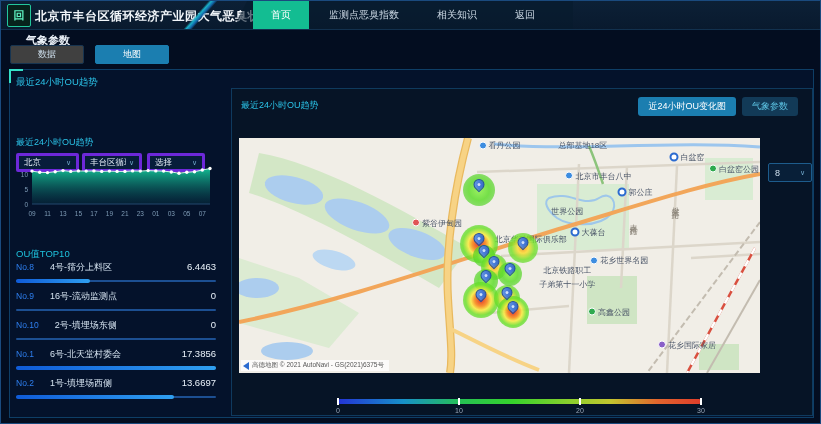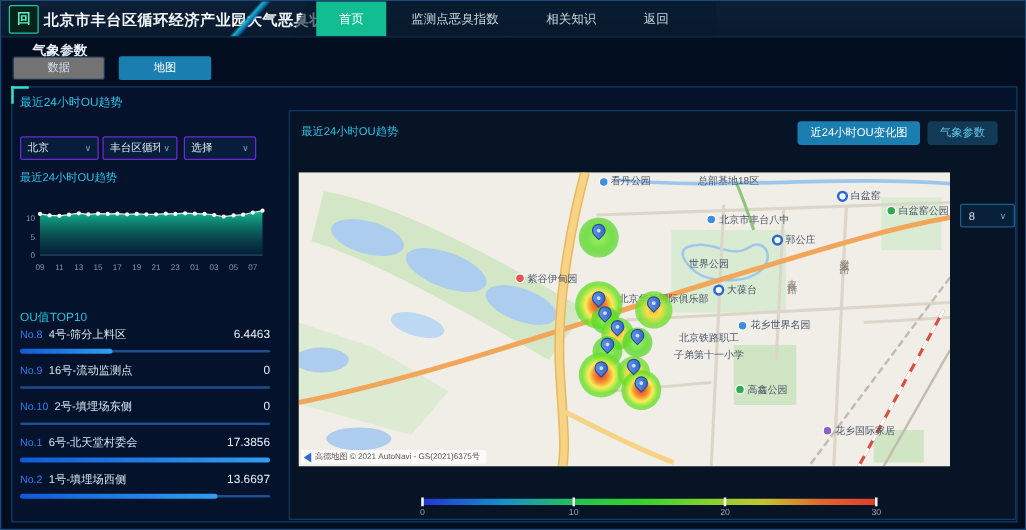--- a/index.html
+++ b/index.html
@@ -9,41 +9,41 @@
   .logo{position:absolute;left:6px;top:3px;width:22px;height:21px;border:1px solid #23c79c;border-radius:2px;background:#07231c;display:flex;align-items:center;justify-content:center;}
   .logo span{color:#5ef0c0;font-size:11px;font-weight:bold;line-height:1;}
   .app-title{position:absolute;left:34px;top:7px;font-size:12px;font-weight:bold;color:#f2f6fa;letter-spacing:.5px;}
   .hdr-slash{position:absolute;left:186px;top:0;width:26px;height:28px;background:linear-gradient(120deg,rgba(26,176,200,0) 40%,#1ab0c8 47%,#1266a8 55%,rgba(18,102,168,0) 62%);transform:skewX(-18deg);}
   .nav{position:absolute;left:232px;top:0;height:28px;display:flex;align-items:center;gap:2px;background:rgba(7,26,45,.6);padding:0 20px;clip-path:polygon(14px 0,100% 0,100% 100%,0 100%);}
   .nav-item{font-size:10px;color:#c9d6e2;padding:20px 18px;cursor:pointer;white-space:nowrap;}
   .nav-item.active{background:#13bd92;color:#fff;border-radius:2px;}
   
   .pub-label{position:absolute;left:25px;top:32px;font-size:11px;font-weight:bold;color:#e8eef5;}
   .tabs{position:absolute;left:9px;top:44px;display:flex;gap:11px;}
-  .tab{width:72px;height:17px;display:flex;align-items:center;justify-content:center;font-size:9px;color:#cfe0ee;background:#737373;border:1px solid #173450;border-radius:2px;cursor:pointer;}
+  .tab{width:72px;height:17px;display:flex;align-items:center;justify-content:center;font-size:9px;color:#cfe0ee;background:#404040;border:1px solid #173450;border-radius:2px;cursor:pointer;}
   .tab.active{background:#1b7eb0;border-color:#1b7eb0;color:#fff;}
   
   .panel{position:absolute;left:8px;top:68px;width:805px;height:349px;border:1px solid #0e3e66;background:#04122b;box-sizing:border-box;}
   .corner{position:absolute;left:-1px;top:-1px;width:12px;height:12px;border-left:2px solid #35e0c8;border-top:2px solid #35e0c8;}
   .panel-title{position:absolute;left:6px;top:6px;font-size:9.5px;color:#2bc3e8;}
   
-  .sel{position:absolute;height:19px;border:1px solid #6d28d9;border-radius:2px;background:rgba(12,45,80,.45);display:flex;align-items:center;justify-content:space-between;padding:0 5px;box-sizing:border-box;cursor:pointer;}
+  .sel{position:absolute;height:19px;border:3px solid #6d28d9;border-radius:2px;background:rgba(12,45,80,.45);display:flex;align-items:center;justify-content:space-between;padding:0 5px;box-sizing:border-box;cursor:pointer;margin-top:44px;}
   .sel .val{font-size:8.5px;color:#e6eef7;white-space:nowrap;overflow:hidden;}
   .sel .chev{font-size:7px;color:#6fa6c9;margin-left:3px;}
   #sel-region{left:6px;top:39px;width:63px;}
   #sel-park{left:72px;top:39px;width:60px;}
   #sel-site{left:137px;top:39px;width:58px;}
   .chart-title{position:absolute;left:6px;top:66px;font-size:9px;color:#2bc3e8;}
   #chart{position:absolute;left:2px;top:82px;width:208px;height:78px;}
   
   .top10-title{position:absolute;left:6px;top:178px;font-size:9.5px;color:#1ec2dd;}
   #toplist{position:absolute;left:6px;top:191px;width:200px;}
   .trow{position:relative;height:29px;}
   .trow .line1{display:flex;align-items:baseline;font-size:9px;}
-  .trow .rank{color:#2e7ff0;margin-right:5px;font-size:8.5px;}
+  .trow .rank{color:#2e7ff0;margin-right:16px;font-size:8.5px;}
   .trow .nm{color:#d5e3f0;}
   .trow .val{margin-left:auto;color:#eaf2fa;font-size:9.5px;}
   .bar-track{position:relative;height:2px;background:#1c4f92;margin-top:6px;border-radius:1px;}
   .bar-fill{position:absolute;left:0;top:-1px;height:4px;border-radius:2px;background:linear-gradient(90deg,#0f5bd8,#2f9ff0);}
   
   .right-box{position:absolute;left:221px;top:18px;width:582px;height:328px;border:1px solid #0f3a5e;background:#061426;box-sizing:border-box;}
   .map-panel-title{position:absolute;left:9px;top:10px;font-size:9px;color:#2bc3e8;}
   .btn-row{position:absolute;right:14px;top:8px;display:flex;gap:6px;}
   .btn{font-size:9px;padding:3px 10px;border-radius:3px;border:none;cursor:pointer;font-family:inherit;}
   .btn.primary{background:#1b7eb0;color:#fff;}

